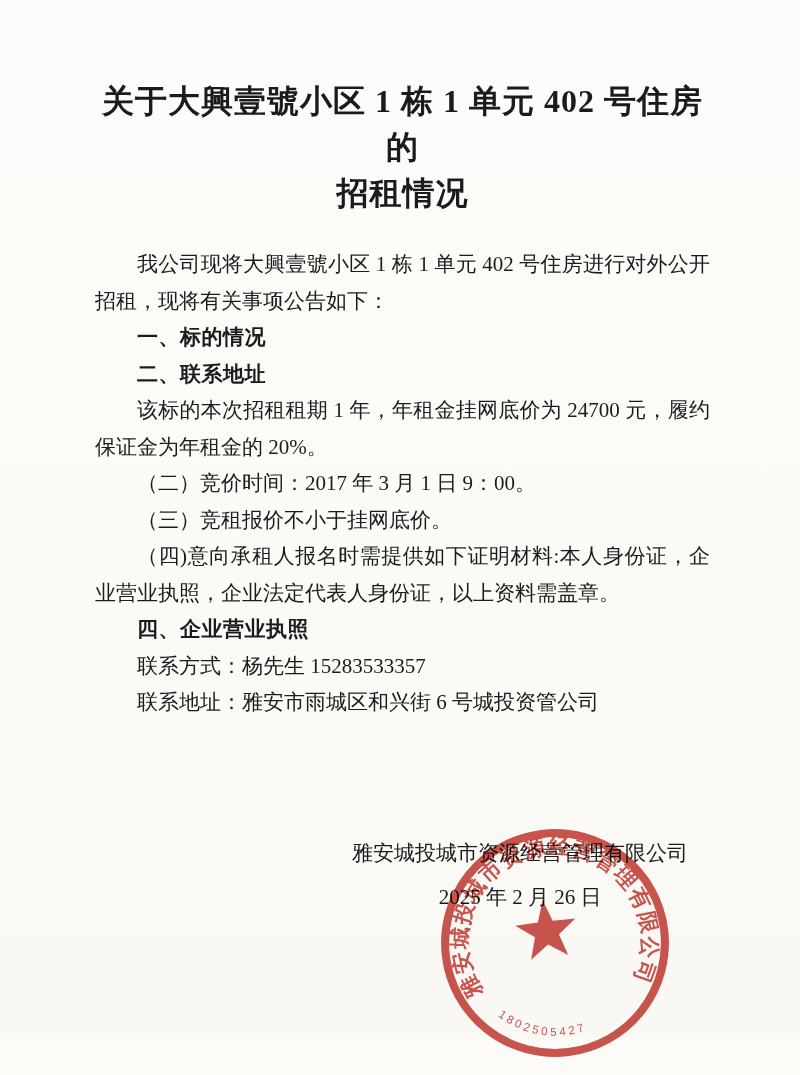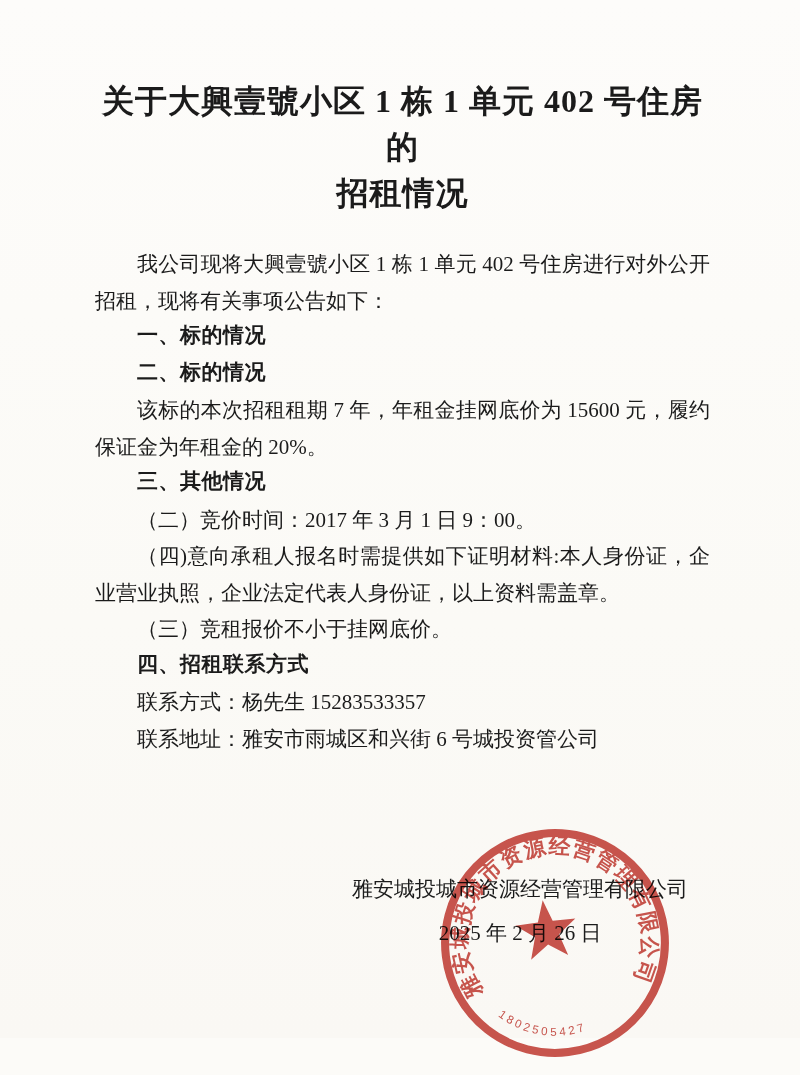--- a/index.html
+++ b/index.html
@@ -25,21 +25,21 @@
     line-height:46px;
     letter-spacing:1px;
     margin:0 0 30px 0;
   }
   .body-text{font-size:21px;line-height:36.5px;text-align:justify;}
   .para{margin:0;text-indent:2em;}
   .h{
     margin:0;
     text-indent:2em;
     font-weight:bold;
-    font-family:Liberation Mono, monospace;
+    font-family:Liberation Sans, sans-serif;
     font-size:21px;
     line-height:36.5px;
     letter-spacing:.5px;
   }
   .signature{
     width:380px;
     margin:112px 0 0 auto;
     text-align:center;
     font-size:21px;
     line-height:40px;
@@ -71,29 +71,28 @@
   <h1 class="title">
     <span>关于大興壹號小区 1 栋 1 单元 402 号住房的</span><br>
     <span>招租情况</span>
   </h1>
 
   <div class="body-text">
     <p class="para">我公司现将大興壹號小区 1 栋 1 单元 402 号住房进行对外公开招租，现将有关事项公告如下：</p>
 
     <p class="h">一、标的情况</p>
 
-    <p class="h">二、标的情况</p>
-    <p class="para">该标的本次招租租期 7 年，年租金挂网底价为 15600 元，履约保证金为年租金的 20%。</p>
+    <p class="h">二、联系地址</p>
+    <p class="para">该标的本次招租租期 1 年，年租金挂网底价为 24700 元，履约保证金为年租金的 20%。</p>
 
-    <p class="h">三、其他情况</p>
     <p class="para">（二）竞价时间：2017 年 3 月 1 日 9：00。</p>
+    <p class="para">（三）竞租报价不小于挂网底价。</p>
     <p class="para">（四)意向承租人报名时需提供如下证明材料:本人身份证，企业营业执照，企业法定代表人身份证，以上资料需盖章。</p>
-    <p class="para">（三）竞租报价不小于挂网底价。</p>
 
-    <p class="h">四、招租联系方式</p>
+    <p class="h">四、企业营业执照</p>
     <p class="para">联系方式：杨先生 15283533357</p>
     <p class="para">联系地址：雅安市雨城区和兴街 6 号城投资管公司</p>
   </div>
 
   <div class="signature">
     <p class="sig-company">雅安城投城市资源经营管理有限公司</p>
     <p class="sig-date">2025 年 2 月 26 日</p>
   </div>
 
   <svg class="stamp" viewBox="0 0 240 240" aria-hidden="true">

